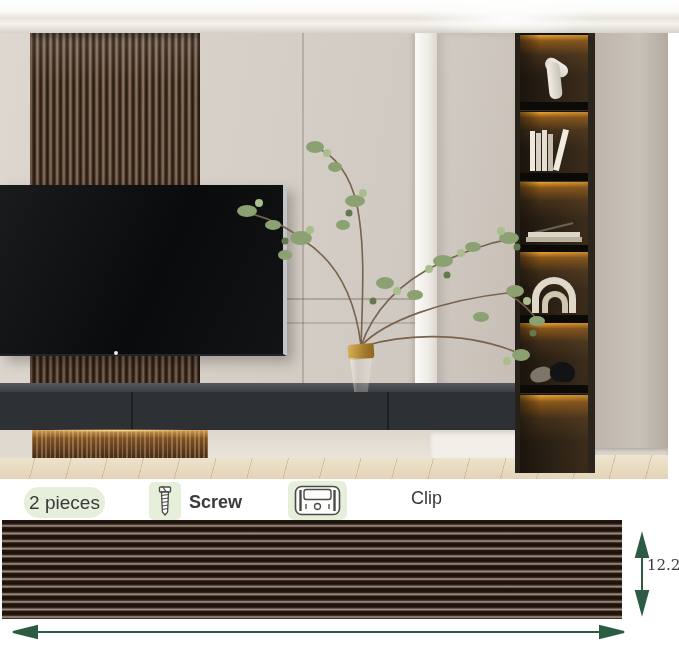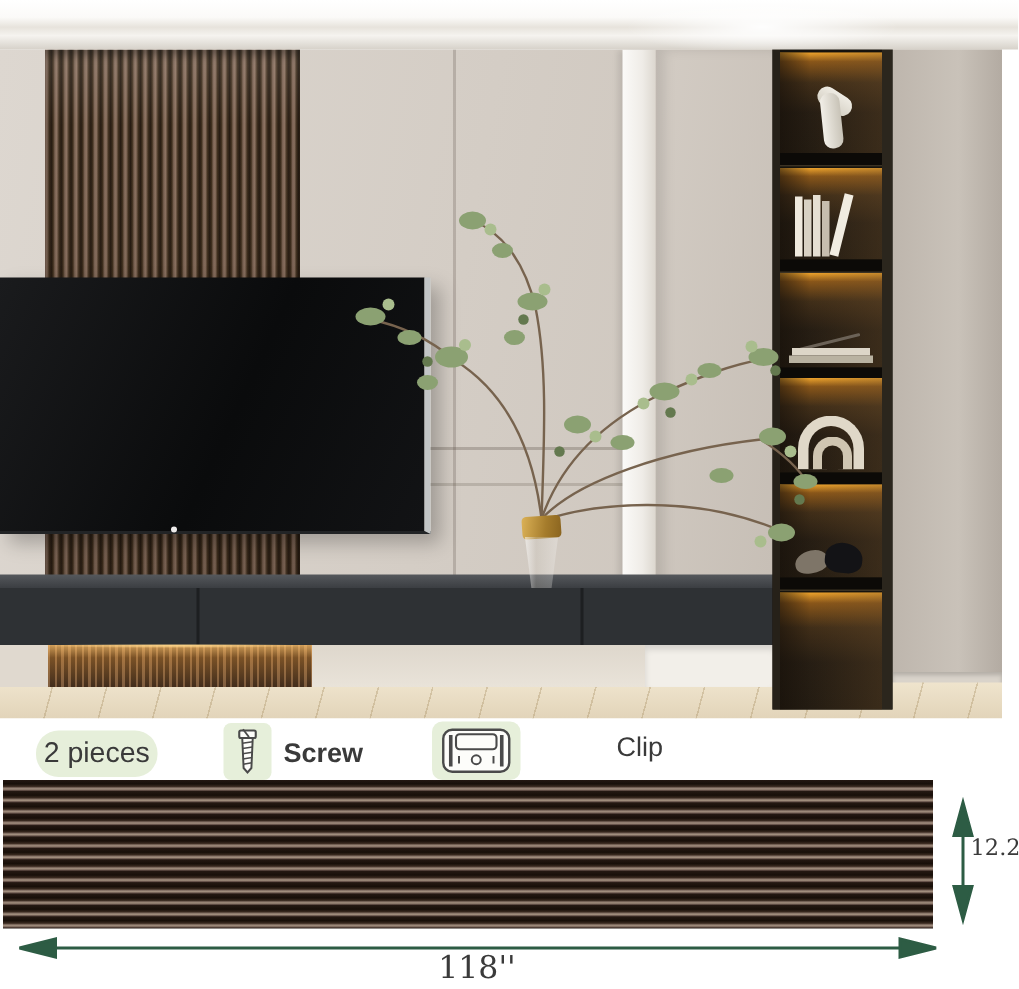--- a/index.html
+++ b/index.html
@@ -273,16 +273,15 @@
   <svg class="abs dims-svg" viewBox="0 0 679 179">
     <g stroke="#2d5c44" stroke-width="2" fill="#2d5c44">
       <line x1="32" y1="152" x2="605" y2="152"></line>
       <path d="M13 152 L37 146 L37 158 Z"></path>
       <path d="M624 152 L600 146 L600 158 Z"></path>
       <line x1="642" y1="73" x2="642" y2="116"></line>
       <path d="M642 55 L636 77 L648 77 Z"></path>
       <path d="M642 133 L636 111 L648 111 Z"></path>
     </g>
   </svg>
-  <div class="abs dim-width">118''</div>
   <div class="abs dim-height">12.2''</div>
 
 </div>
 
 </body></html>

